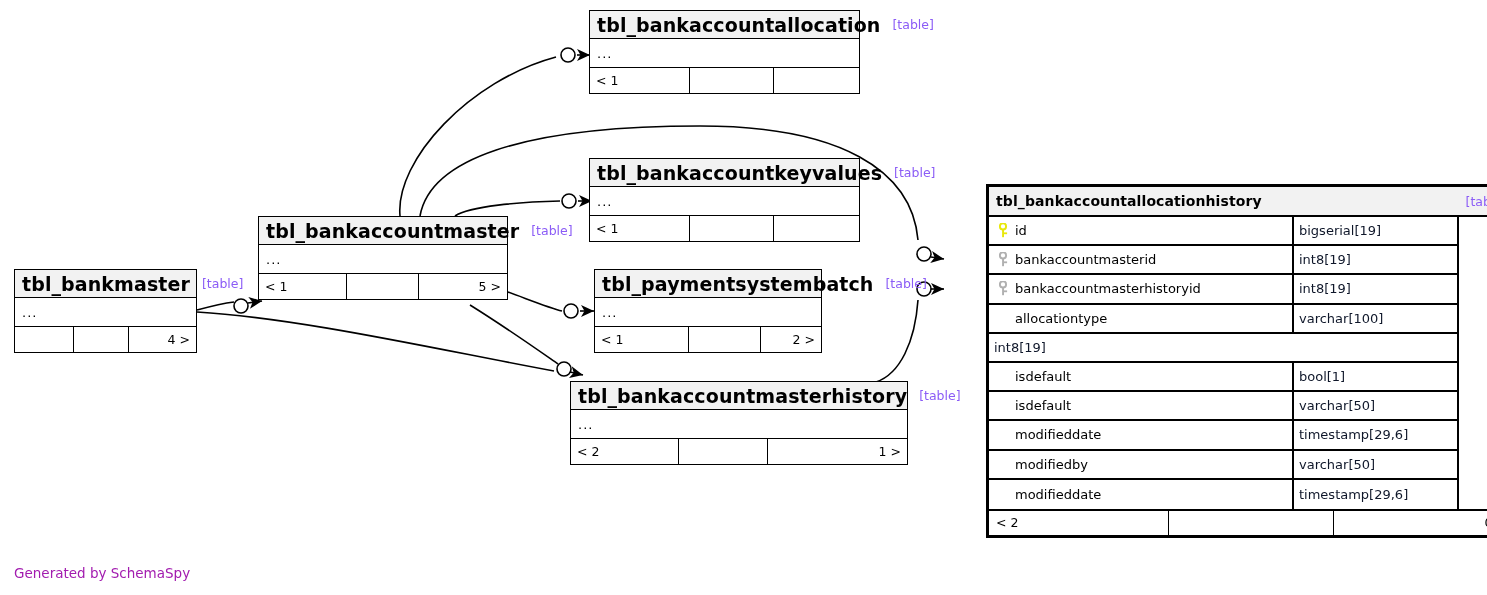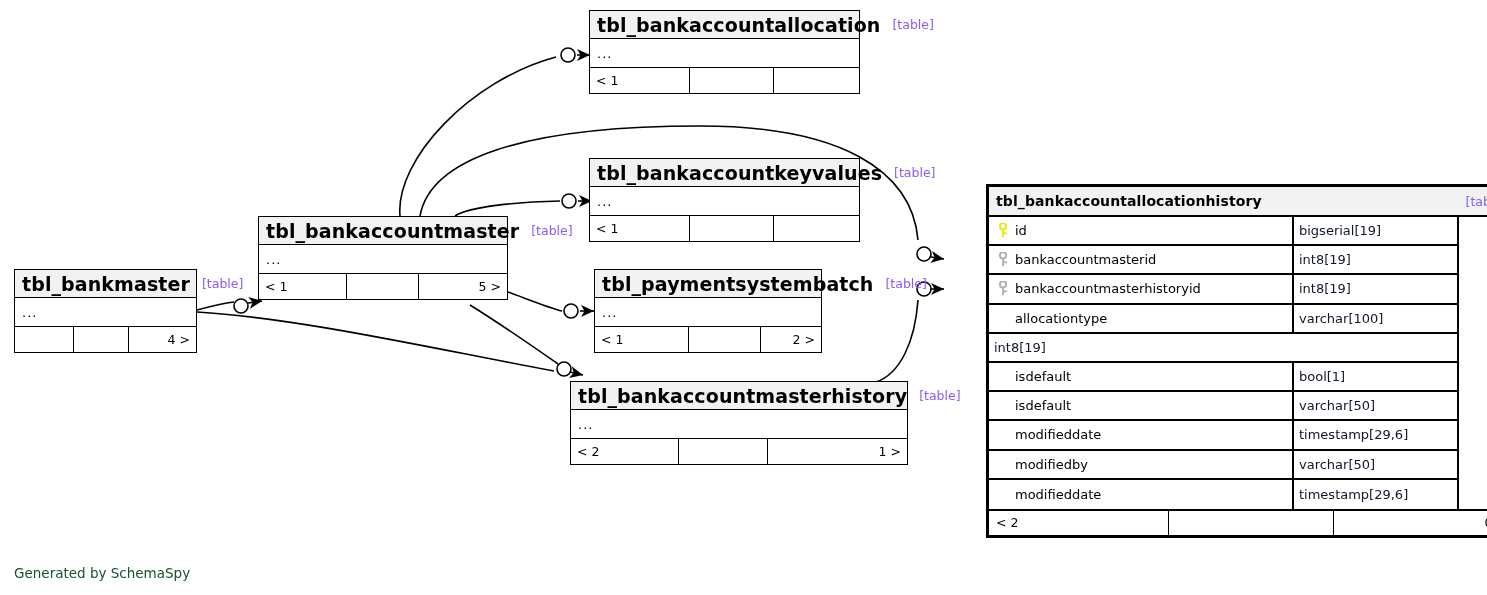--- a/index.html
+++ b/index.html
@@ -169,21 +169,21 @@
   }
   .detail-foot .fcell:last-child { border-right: none; }
   .detail-foot .fcell.r { justify-content: flex-end; }
 
   
   .caption {
     position: absolute;
     left: 14px;
     top: 565px;
     font-size: 13.5px;
-    color: #14532d;
+    color: #a21caf;
     white-space: nowrap;
   }
 </style>
 </head>
 <body>
 
 <div id="canvas">
 
   <svg id="edges" viewBox="0 0 1487 595" width="1487" height="595">
     <defs>

